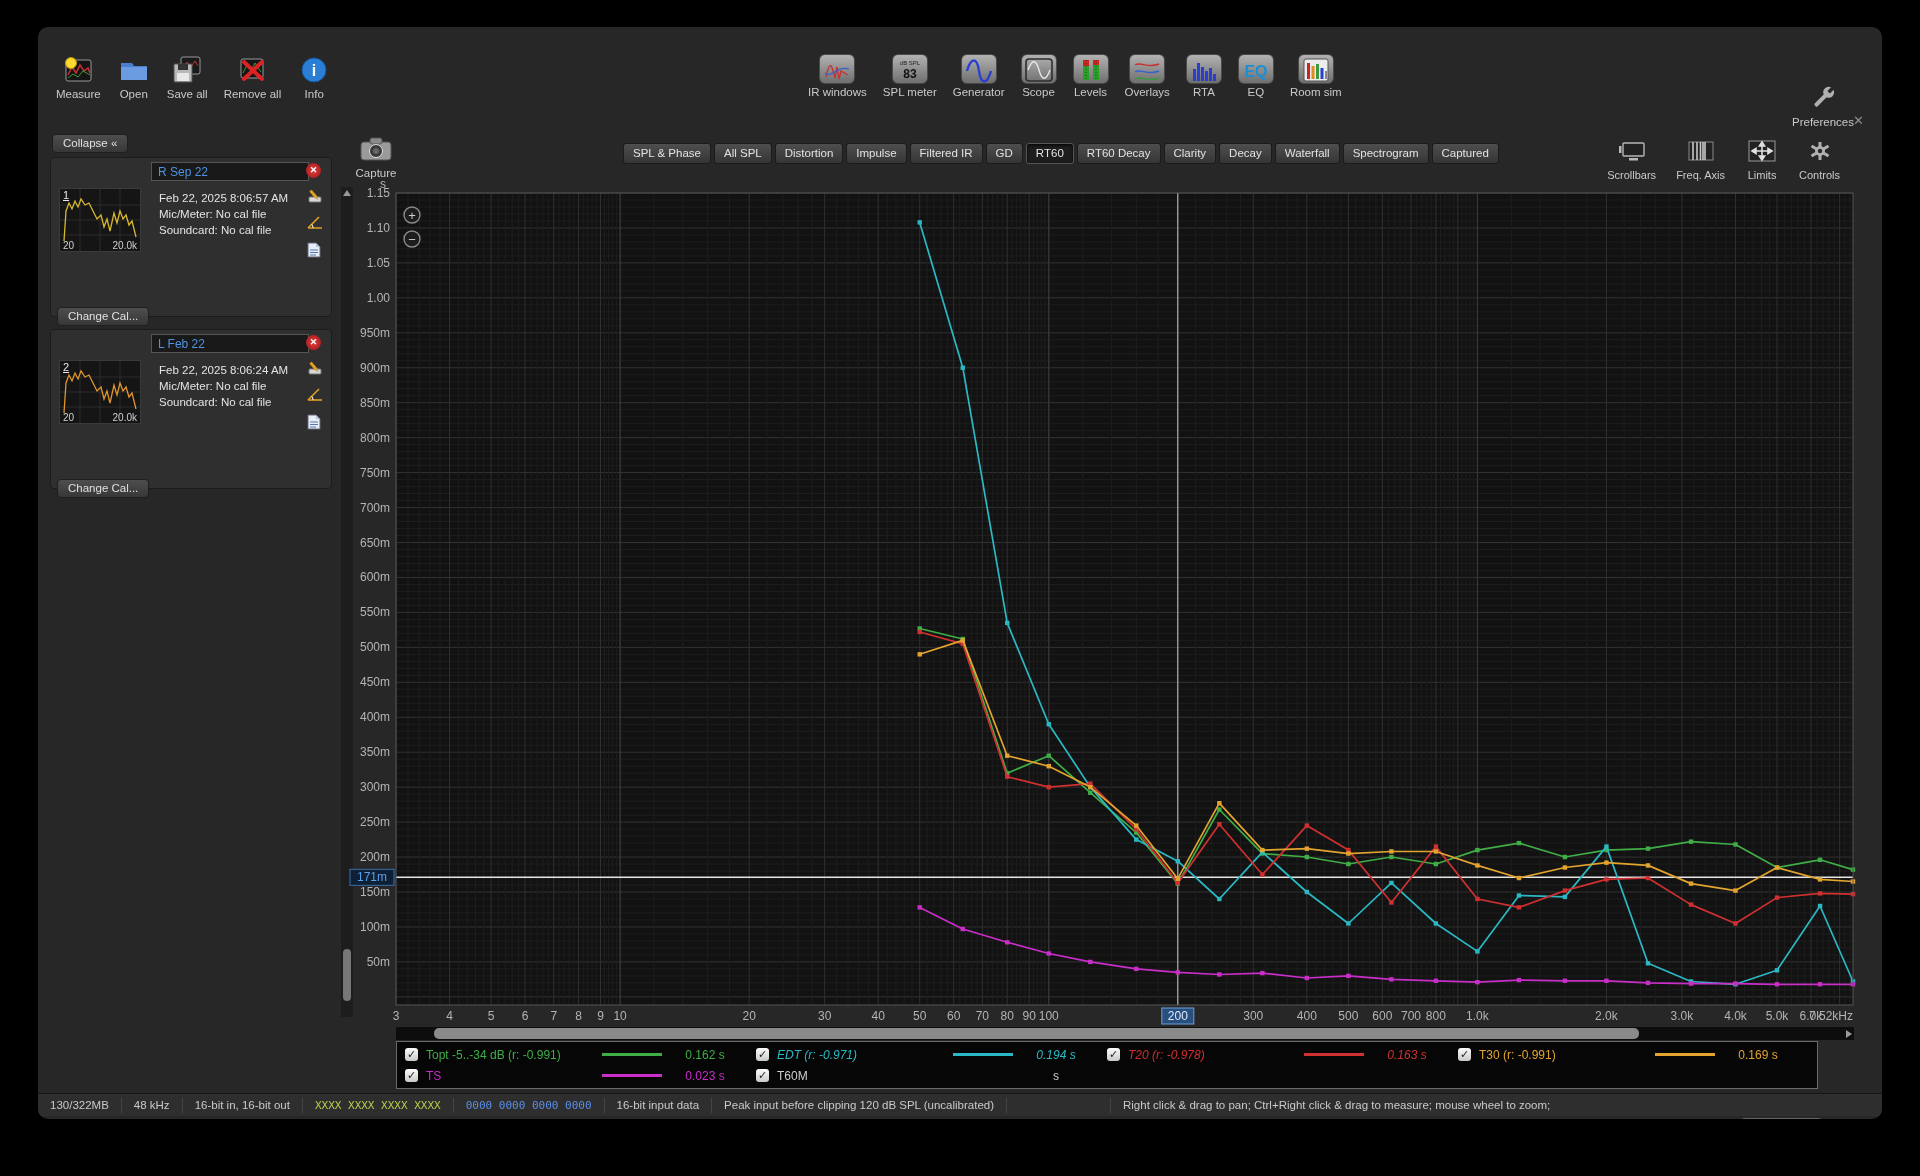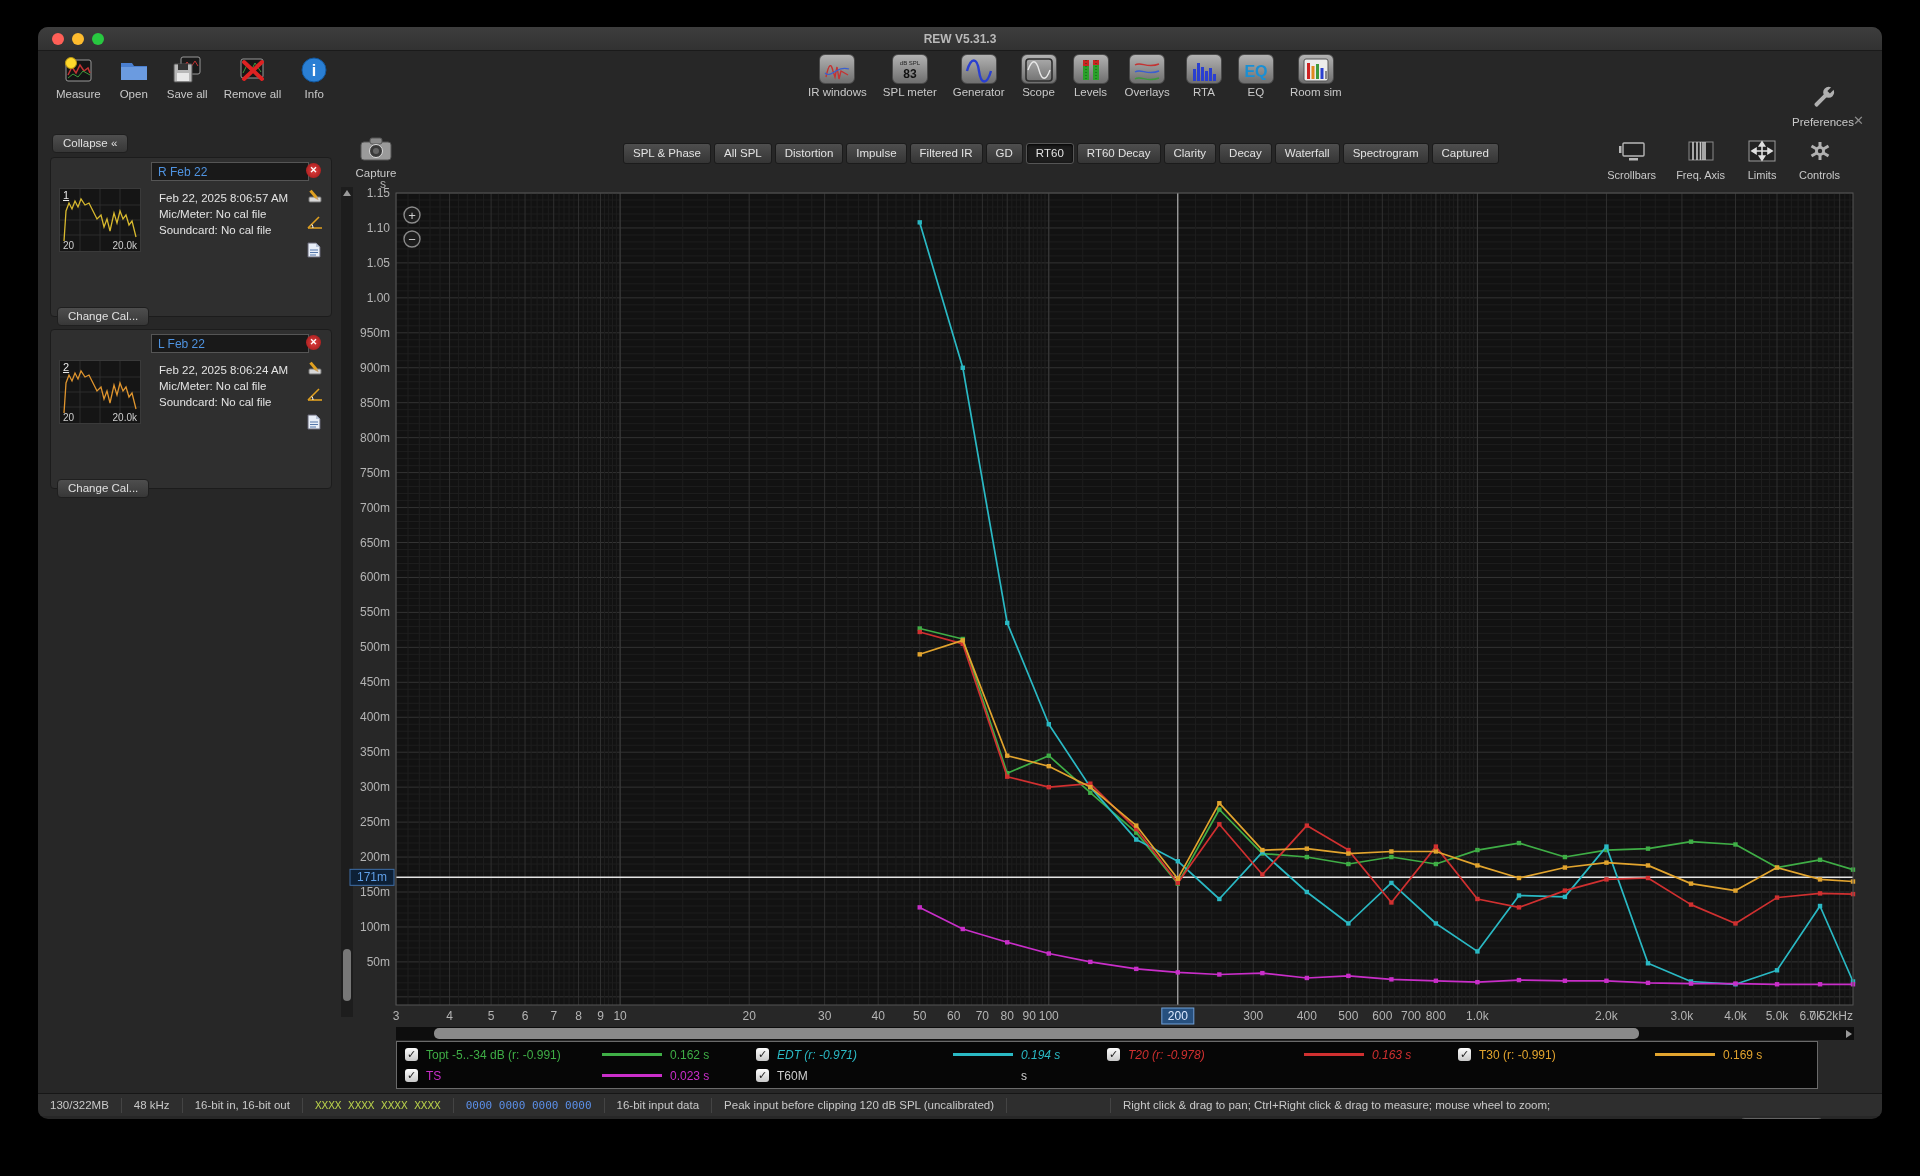--- a/index.html
+++ b/index.html
@@ -72,41 +72,35 @@
               border-radius:8px; padding:1px 12px 2px; }
   
   .legend { position:absolute; left:358px; top:1014px; width:1422px; height:48px; background:#060606;
             border:1px solid #6a6a6a; display:grid; grid-template-columns:repeat(4,1fr);
             grid-template-rows:1fr 1fr; padding:2px 8px; }
   .lcell { display:flex; align-items:center; gap:8px; font-size:12px; }
   .lcheck { width:13px; height:13px; border-radius:3px; background:linear-gradient(#fdfdfd,#c9c9c9);
             color:#222; font-size:11px; line-height:13px; text-align:center; flex:none; }
   .llabel { width:168px; white-space:nowrap; overflow:hidden; }
   .lswatch { width:60px; height:2.5px; flex:none; }
-  .lvalue { width:70px; text-align:left; white-space:nowrap; }
+  .lvalue { width:70px; text-align:center; white-space:nowrap; }
   .it { font-style:italic; }
   
   .statusbar { position:absolute; left:0; top:1066px; width:100%; height:23px; background:#2e2e2e;
                border-top:1px solid #161616; display:flex; align-items:center; font-size:11.5px; color:#c9c9c9; }
   .sseg { padding:0 12px; border-right:1px solid #444; white-space:nowrap; height:15px; line-height:15px; }
   .sseg.green { color:#b5cc4a; font-family:"DejaVu Sans Mono", monospace; font-size:11px; }
   .sseg.blue  { color:#5b8fe8; font-family:"DejaVu Sans Mono", monospace; font-size:11px; }
   .shint { position:absolute; left:1072px; padding:0 12px; border-left:1px solid #444; height:15px; line-height:15px; white-space:nowrap; }
 </style>
 </head>
 <body>
 
 <div class="window">
 
-  <div class="titlebar">
-    <span class="tl-dot" style="left:14px;background:#ff5f57;"></span>
-    <span class="tl-dot" style="left:34px;background:#febc2e;"></span>
-    <span class="tl-dot" style="left:54px;background:#28c840;"></span>
-    <div class="win-title">REW V5.31.3</div>
-  </div>
 
   <div class="toolbar">
     <div class="tbgroup" id="tb-left" style="left:18px;top:2px;">
         <div class="tbtn">
           <span class="freeicon">
             <svg width="32" height="32" viewBox="0 0 32 32">
               <rect x="4" y="6" width="25" height="21" rx="2" fill="#141414" stroke="#9a9a9a"></rect>
               <polyline points="6,21 10,13 14,19 18,11 22,17 26,14 28,19" fill="none" stroke="#c43333" stroke-width="1.5"></polyline>
               <polyline points="6,24 11,20 16,23 21,17 28,21" fill="none" stroke="#3c9a3c"></polyline>
               <circle cx="9" cy="9" r="5.5" fill="#ffd92c" stroke="#b89410"></circle>
@@ -353,21 +347,21 @@
         </svg>
       </span>
     <span class="tlabel">Capture</span>
   </div>
 
   <div class="sidebar">
     <span class="btn" style="margin-left:2px;">Collapse «</span>
     <div id="panels" style="margin-top:4px;">
         <div class="panel">
           <div class="p-top">
-            <div class="p-name">R Feb 22</div>
+            <div class="p-name">R Sep 22</div>
             <span class="p-del">✕</span>
           </div>
           <div class="p-body">
             <div class="thumb"><svg width="80" height="62" viewBox="0 0 80 62">
                 <g stroke="#2c2c2c">
                   <line x1="20" y1="0" x2="20" y2="62"></line>
                   <line x1="40" y1="0" x2="40" y2="62"></line>
                   <line x1="60" y1="0" x2="60" y2="62"></line>
                   <line x1="0" y1="16" x2="80" y2="16"></line>
                   <line x1="0" y1="31" x2="80" y2="31"></line>

